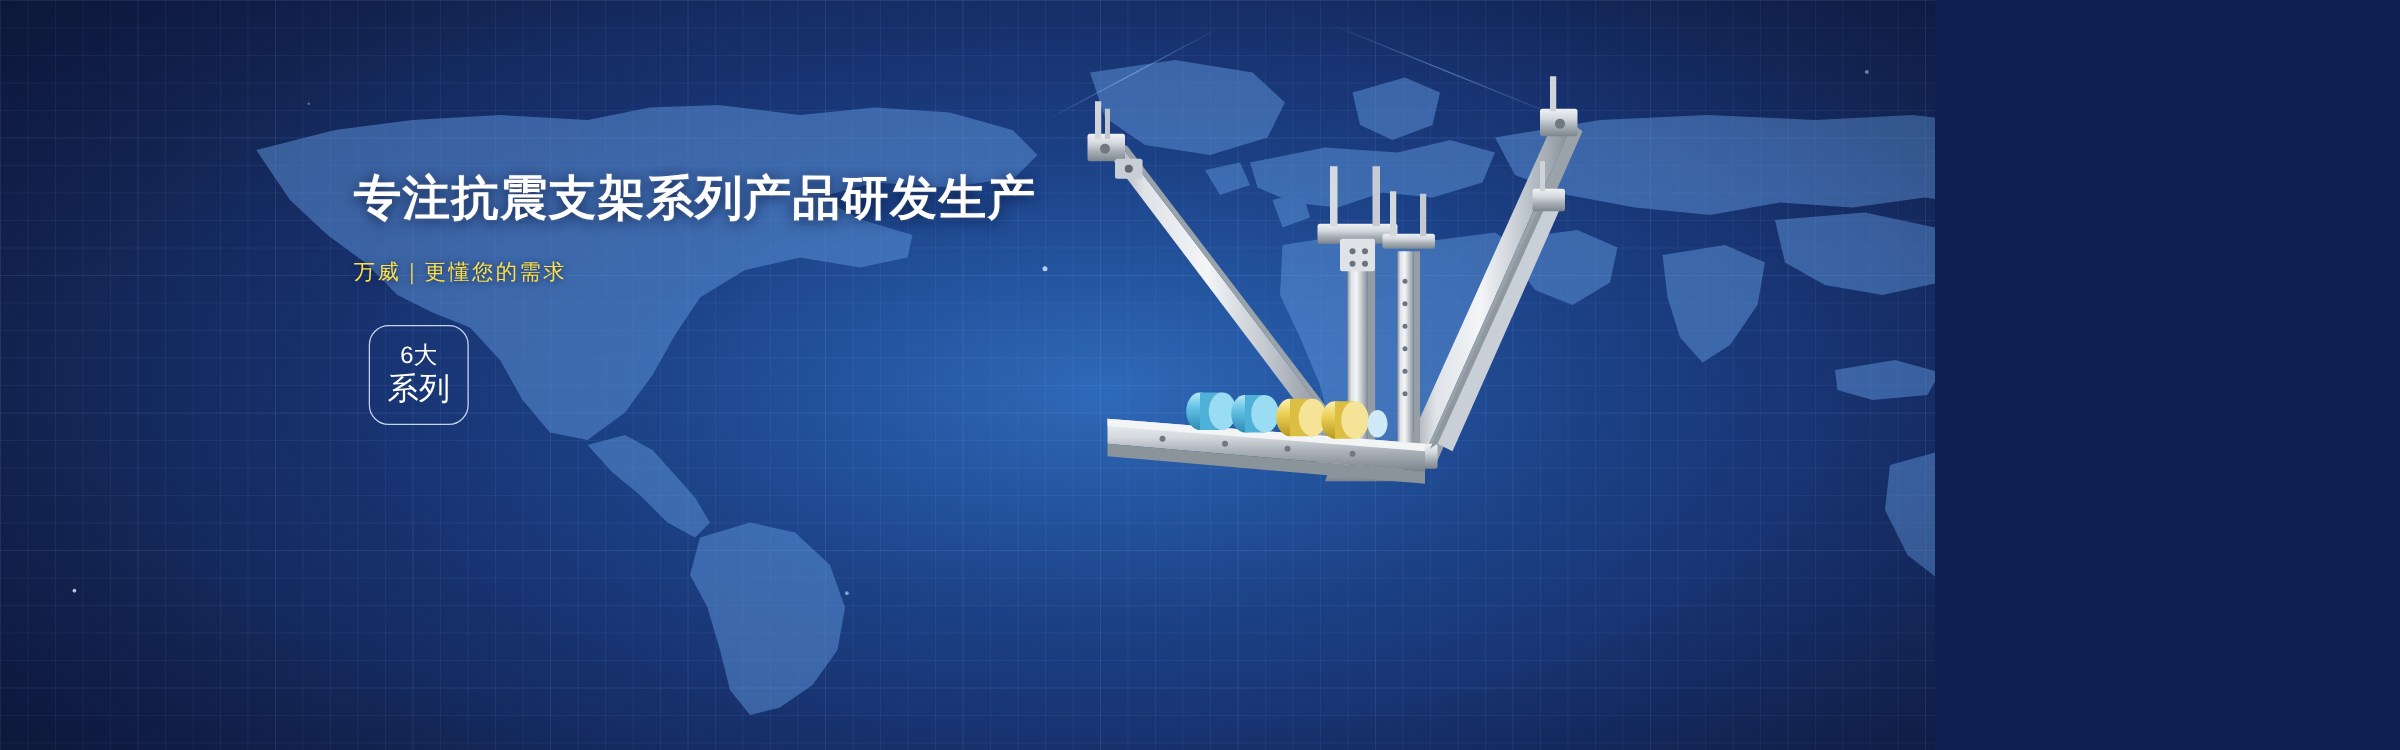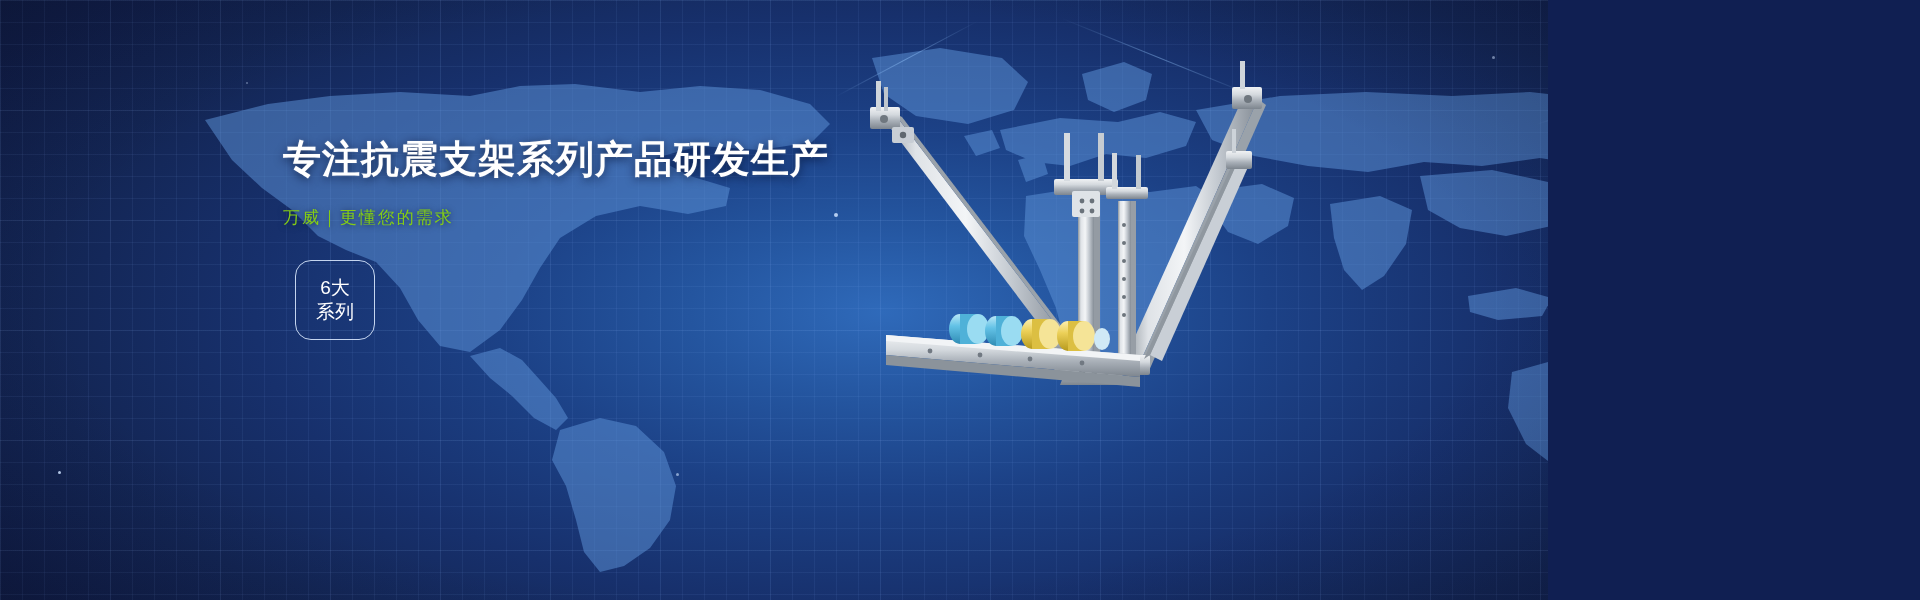--- a/index.html
+++ b/index.html
@@ -48,33 +48,33 @@
   .sparkle{position:absolute;border-radius:50%;background:#cfe3ff;opacity:.85;}
   .streak{position:absolute;height:1px;background:linear-gradient(to right,rgba(120,175,255,0),rgba(150,200,255,.85),rgba(120,175,255,0));transform-origin:left center;}
   
   .copy{position:absolute;left:283px;top:140px;width:520px;}
   .headline{
     font-size:38px;line-height:1;font-weight:bold;color:#ffffff;
     letter-spacing:1px;white-space:nowrap;
     text-shadow:0 2px 10px rgba(3,14,45,.75), 0 0 2px rgba(255,255,255,.25);
   }
   .subhead{
-    margin-top:28px;font-size:17px;color:#84cc16;letter-spacing:2px;
+    margin-top:28px;font-size:17px;color:#fde047;letter-spacing:2px;
     text-shadow:0 1px 6px rgba(3,14,45,.7);
   }
   
   .badges{position:absolute;left:295px;top:260px;display:flex;gap:16px;}
   .badge{
     width:80px;height:80px;border:1px solid rgba(220,235,255,.88);
     border-radius:16px;display:flex;flex-direction:column;
     align-items:center;justify-content:center;
     color:#ffffff;box-sizing:border-box;
   }
   .badge-top{font-size:19px;line-height:1.25;letter-spacing:0;white-space:nowrap;}
-  .badge-bot{font-size:19px;line-height:1.25;letter-spacing:0;white-space:nowrap;}
+  .badge-bot{font-size:25px;line-height:1.25;letter-spacing:0;white-space:nowrap;}
   
   .product{position:absolute;left:820px;top:55px;width:560px;height:350px;}
   .product svg{display:block;width:100%;height:100%;}
 </style>
 </head>
 <body>
 
 <div id="banner">
 
   <div class="bg-base"></div>

